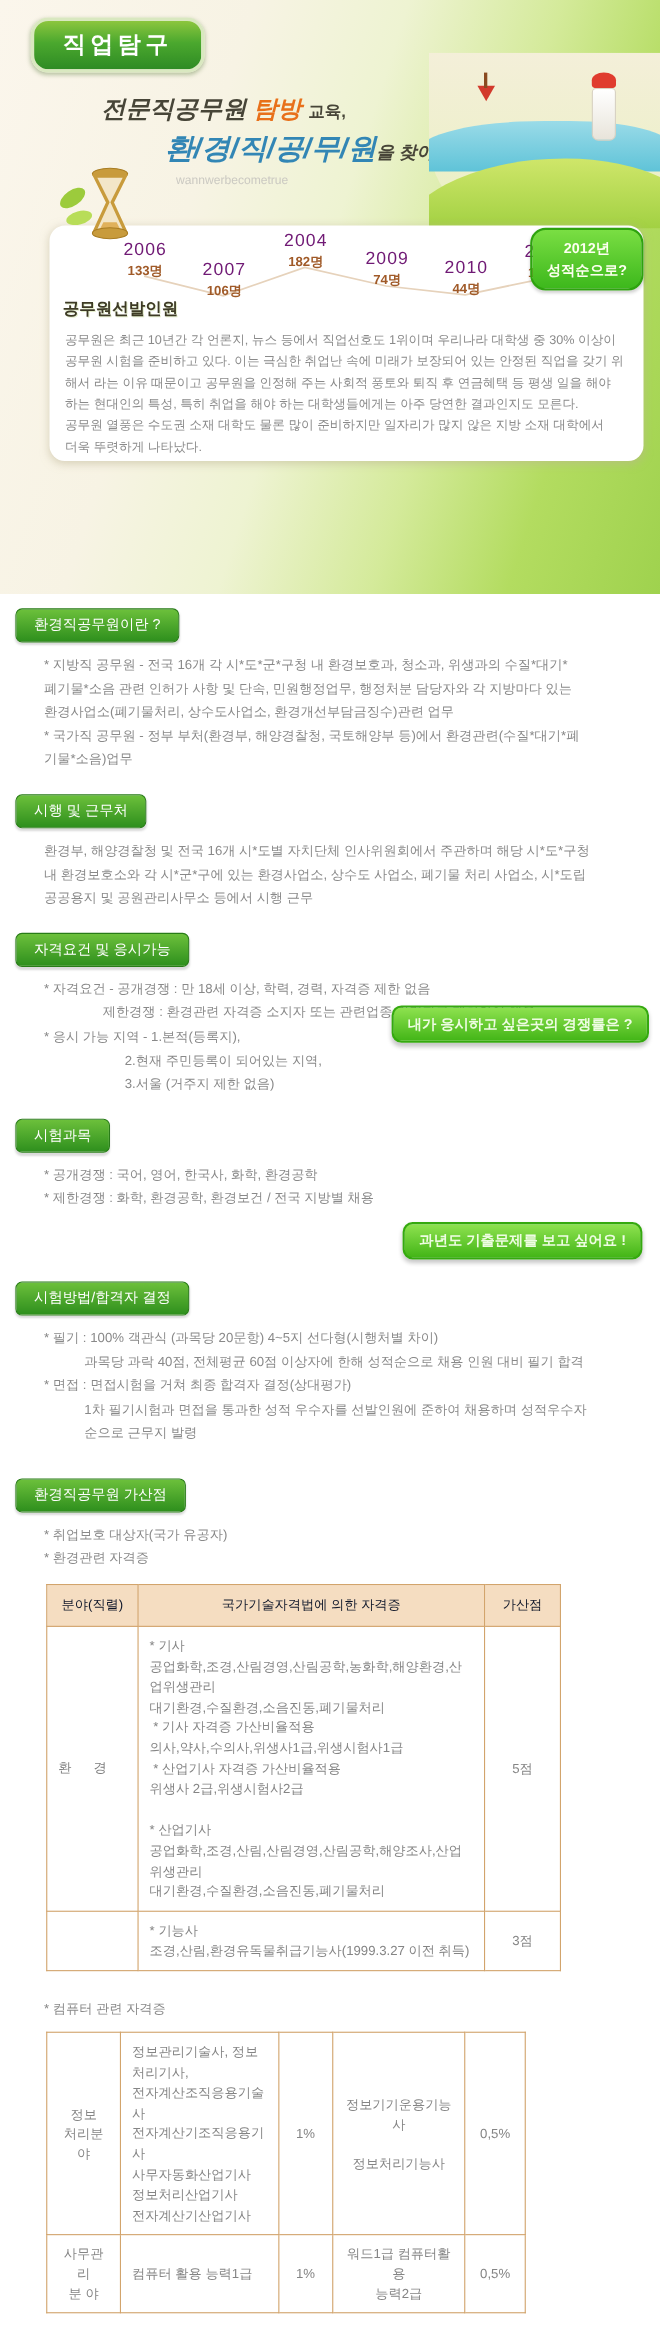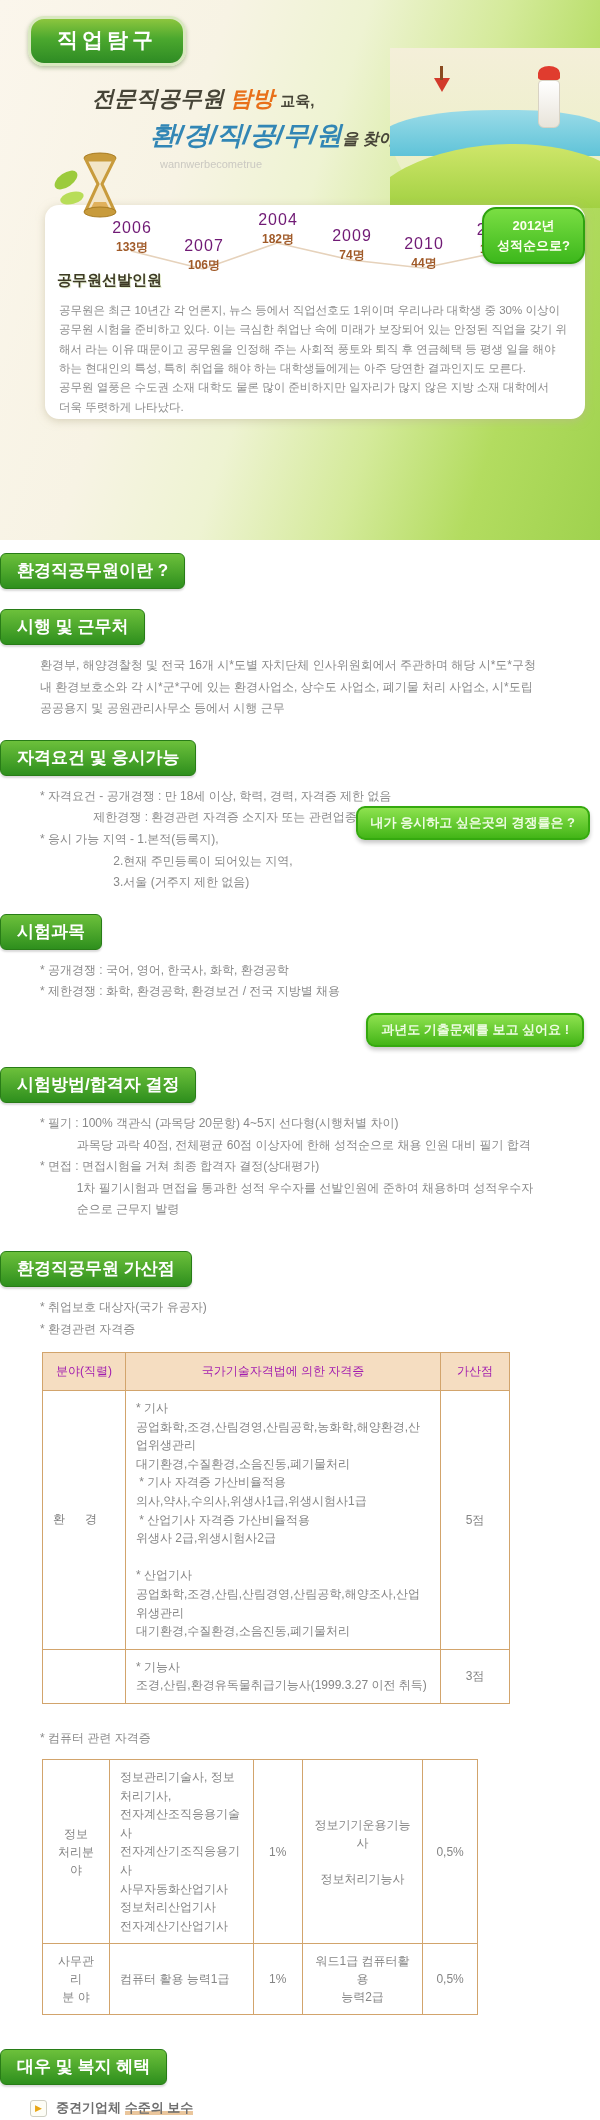--- a/index.html
+++ b/index.html
@@ -39,33 +39,33 @@
   .tl-year{font-size:16px;color:#701a75;letter-spacing:1px;}
   .tl-count{position:relative;display:inline-block;margin-top:1px;font-size:12px;color:#a05a28;font-weight:bold;}
   .tl-count:before{content:"";position:absolute;left:50%;top:50%;width:34px;height:30px;transform:translate(-50%,-50%);
     background:radial-gradient(closest-side,rgba(233,114,30,.75),rgba(233,114,30,0));z-index:-1;border-radius:50%;}
   .badge-2012{position:absolute;right:0;top:2px;padding:7px 13px;border-radius:14px;text-align:center;
     background:linear-gradient(#7ade43,#3db81c);border:2px solid #2ea20f;color:#fdfff0;
     font-size:13px;font-weight:bold;white-space:pre-line;line-height:1.5;box-shadow:0 2px 3px rgba(0,0,0,.18);}
   .intro{position:absolute;left:14px;top:96px;width:512px;font-size:11.5px;line-height:1.68;color:#8a8a8a;white-space:pre-wrap;}
   
   .section{position:relative;margin-top:20px;}
-  .sec-badge{display:inline-block;padding:5px 16px 6px;border-radius:6px;
+  .sec-badge{display:inline-block;margin-left:14px;padding:5px 16px 6px;border-radius:6px;
     background:linear-gradient(#6cc03b,#2e8f1d);border:1px solid #287c17;color:#fff;
-    font-size:17px;font-weight:bold;box-shadow:0 2px 2px rgba(0,0,0,.15);}
+    font-size:13px;font-weight:normal;box-shadow:0 2px 2px rgba(0,0,0,.15);}
   .sec-body{margin:10px 26px 0 40px;font-size:12px;line-height:1.8;color:#898989;white-space:pre-wrap;}
   .cta{display:inline-block;padding:6px 13px;border-radius:9px;
     background:linear-gradient(#8ee24f,#43b517);border:2px solid #35a90f;color:#eefce2;
     font-size:13px;font-weight:bold;box-shadow:0 3px 4px rgba(0,0,0,.22);}
   .cta-abs{position:absolute;right:10px;top:66px;}
   .cta-row{text-align:right;margin:10px 16px 0 0;}
   
   table{border-collapse:collapse;margin:12px 0 0 42px;font-size:12px;color:#858585;}
   th,td{border:1px solid #d2a46c;padding:8px 10px;vertical-align:middle;}
-  th{background:#f5ddc1;color:#a21caf;font-weight:normal;padding:10px 8px;}
+  th{background:#f5ddc1;color:#0f172a;font-weight:normal;padding:10px 8px;}
   td.cert{white-space:pre-wrap;line-height:1.55;}
   td.center{text-align:center;white-space:pre-wrap;line-height:1.5;}
   td.field{text-align:left;white-space:pre;color:#7c7c7c;}
   .tbl-note{margin:26px 13px 0 40px;font-size:12px;color:#898989;}
   
   .welfare-list{margin:14px 0 0 30px;}
   .w-item{display:flex;align-items:center;gap:9px;margin:5px 0;font-size:13px;font-weight:bold;color:#6d6d6d;}
   .w-ic{flex:0 0 auto;width:15px;height:15px;background:#fdfdf6;border:1px solid #cfcfc2;border-radius:3px;
     color:#e9a614;font-size:9px;line-height:14px;text-align:center;}
   .hl-peach{background:linear-gradient(to top,#eac69c 30%,rgba(0,0,0,0) 30%);}
@@ -147,20 +147,25 @@
 공무원 시험을 준비하고 있다. 이는 극심한 취업난 속에 미래가 보장되어 있는 안정된 직업을 갖기 위
 해서 라는 이유 때문이고 공무원을 인정해 주는 사회적 풍토와 퇴직 후 연금혜택 등 평생 일을 해야
 하는 현대인의 특성, 특히 취업을 해야 하는 대학생들에게는 아주 당연한 결과인지도 모른다.
 공무원 열풍은 수도권 소재 대학도 물론 많이 준비하지만 일자리가 많지 않은 지방 소재 대학에서
 더욱 뚜렷하게 나타났다.</div>
   </div>
 </div>
 
 <div class="section" style="margin-top:13px">
   <div class="sec-badge">환경직공무원이란 ?</div>
+  <div class="sec-body">* 지방직 공무원 - 전국 16개 각 시*도*군*구청 내 환경보호과, 청소과, 위생과의 수질*대기*
+폐기물*소음 관련 인허가 사항 및 단속, 민원행정업무, 행정처분 담당자와 각 지방마다 있는
+환경사업소(폐기물처리, 상수도사업소, 환경개선부담금징수)관련 업무
+* 국가직 공무원 - 정부 부처(환경부, 해양경찰청, 국토해양부 등)에서 환경관련(수질*대기*폐
+기물*소음)업무</div>
 </div>
 
 <div class="section">
   <div class="sec-badge">시행 및 근무처</div>
   <div class="sec-body">환경부, 해양경찰청 및 전국 16개 시*도별 자치단체 인사위원회에서 주관하며 해당 시*도*구청
 내 환경보호소와 각 시*군*구에 있는 환경사업소, 상수도 사업소, 폐기물 처리 사업소, 시*도립
 공공용지 및 공원관리사무소 등에서 시행 근무</div>
 </div>
 
 <div class="section">

